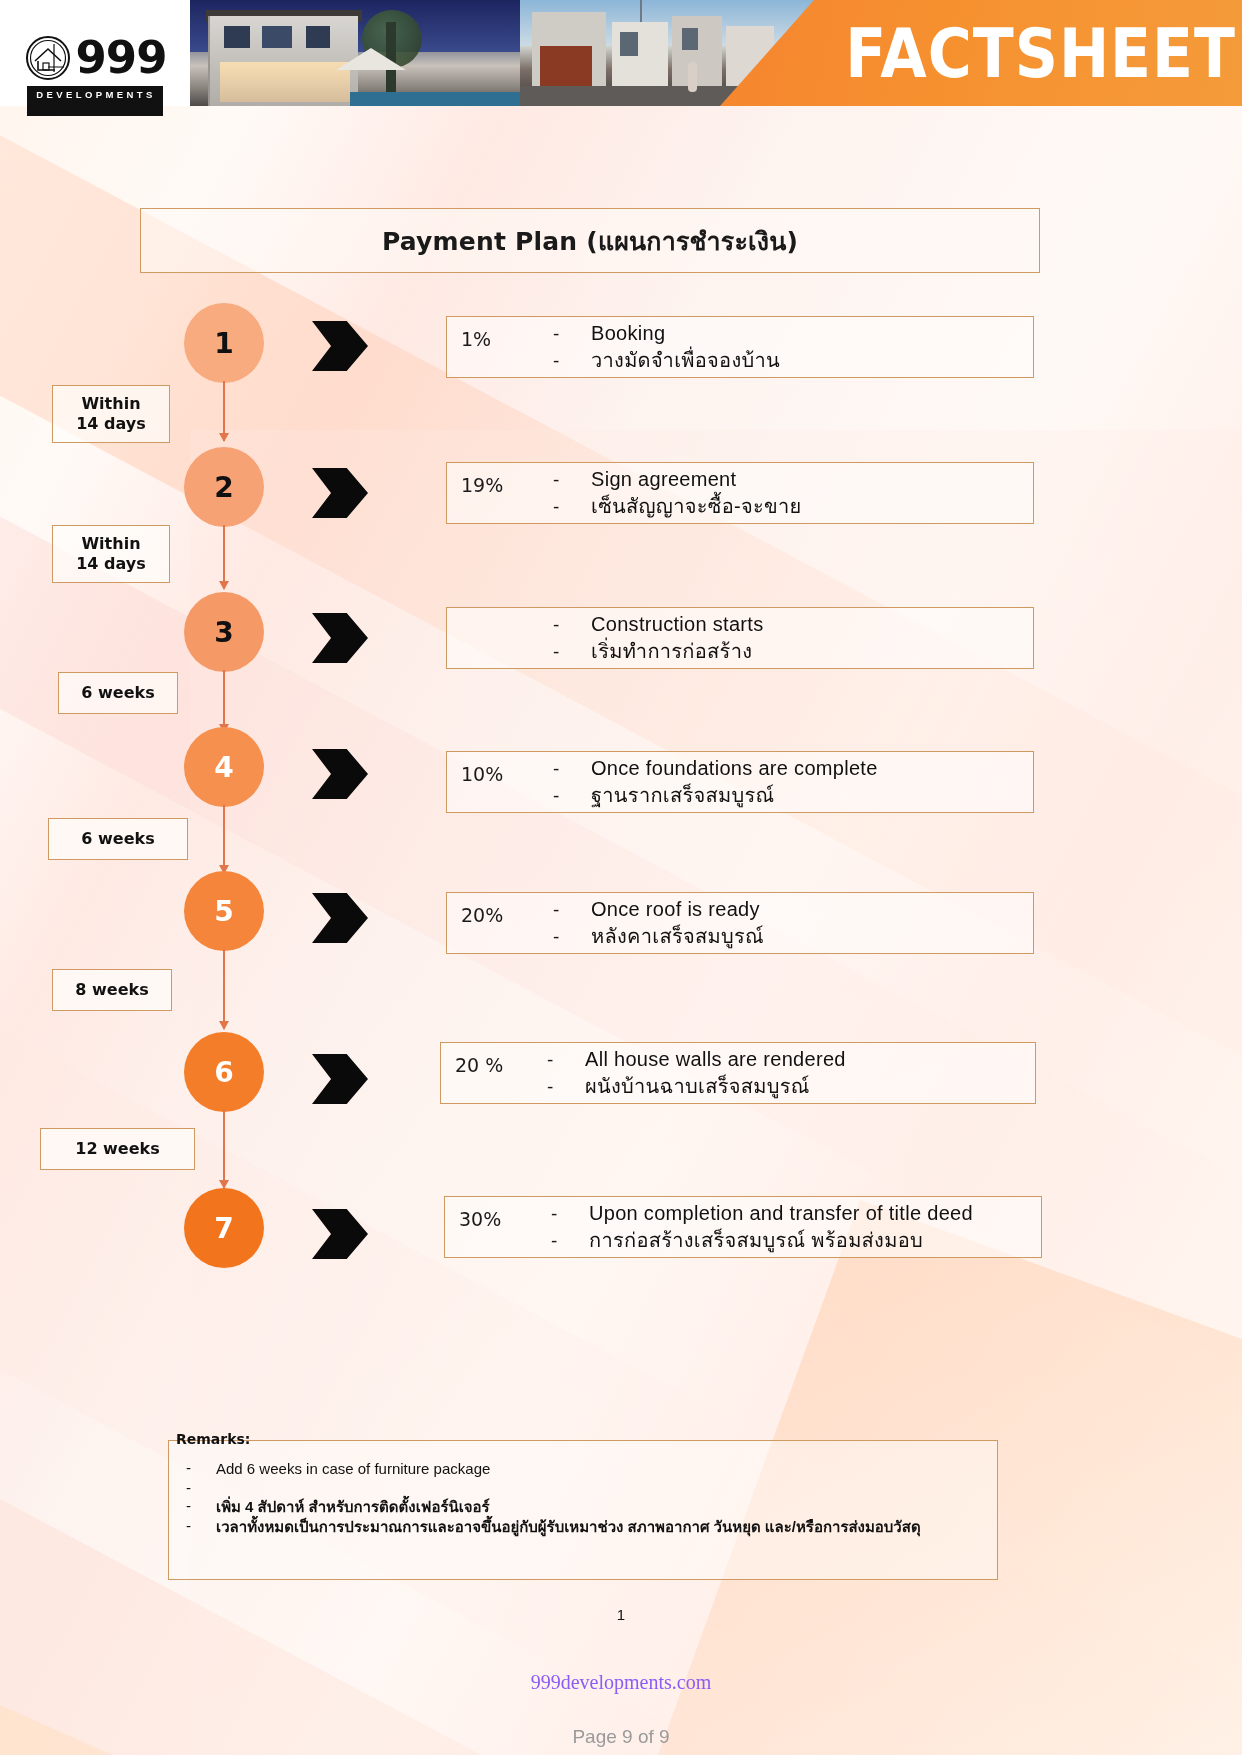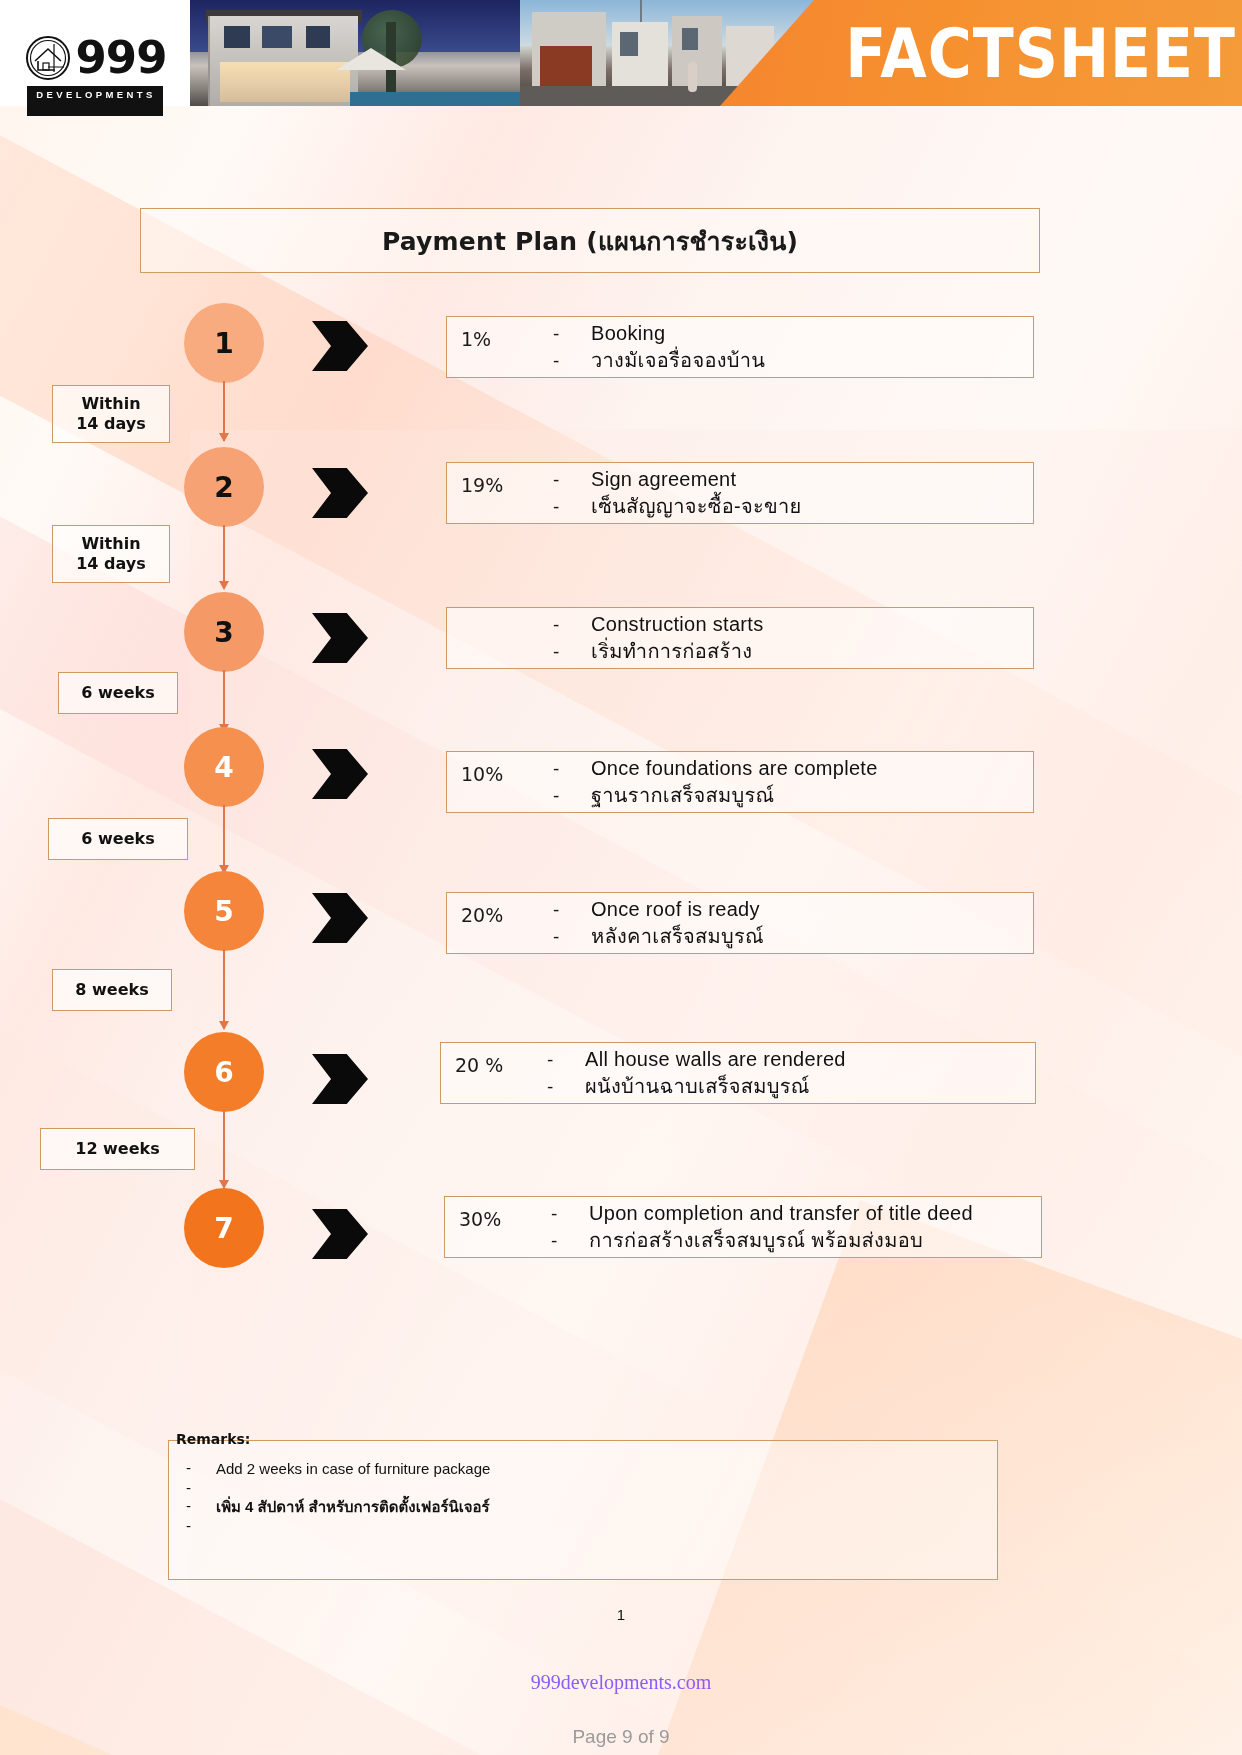--- a/index.html
+++ b/index.html
@@ -322,21 +322,21 @@
   <div class="chevron" style="left:312px; top:305px;"></div>
   <div class="info-box" style="left:446px; top:300px; width:588px; height:62px;">
     <div class="pct">1%</div>
     <div class="lines">
       <div class="line">
           <span class="dash">-</span>
           <span class="ltext">Booking</span>
         </div>
       <div class="line">
           <span class="dash">-</span>
-          <span class="ltext th">วางมัเจอรื่อจองบ้าน</span>
+          <span class="ltext th">วางมัดจำเพื่อจองบ้าน</span>
         </div>
     </div>
   </div>
   <div class="badge" style="left:52px; top:369px; width:118px; height:58px;">
     <div>
       <div>Within</div>
       <div>14 days</div>
     </div>
   </div>
 
@@ -477,31 +477,32 @@
           <span class="ltext th">การก่อสร้างเสร็จสมบูรณ์ พร้อมส่งมอบ</span>
         </div>
     </div>
   </div>
 
   <div class="remarks-box"></div>
   <div class="remarks-label">Remarks:</div>
   <div class="remarks-list">
     <div class="rline">
       <span class="rdash">-</span>
-      <span class="rtext">Add 2 weeks in case of furniture package</span>
+      <span class="rtext">Add 6 weeks in case of furniture package</span>
     </div>
     <div class="rline">
       <span class="rdash">-</span>
     </div>
     <div class="rline">
       <span class="rdash">-</span>
       <span class="rtext bold">เพิ่ม 4 สัปดาห์  สำหรับการติดตั้งเฟอร์นิเจอร์</span>
     </div>
     <div class="rline">
       <span class="rdash">-</span>
+      <span class="rtext bold">เวลาทั้งหมดเป็นการประมาณการและอาจขึ้นอยู่กับผู้รับเหมาช่วง สภาพอากาศ วันหยุด และ/หรือการส่งมอบวัสดุ</span>
     </div>
   </div>
 
   <div class="page-num">1</div>
   <div class="site-url">999developments.com</div>
   <div class="page-of">Page 9 of 9</div>
 
 </div>
 
 </body></html>

